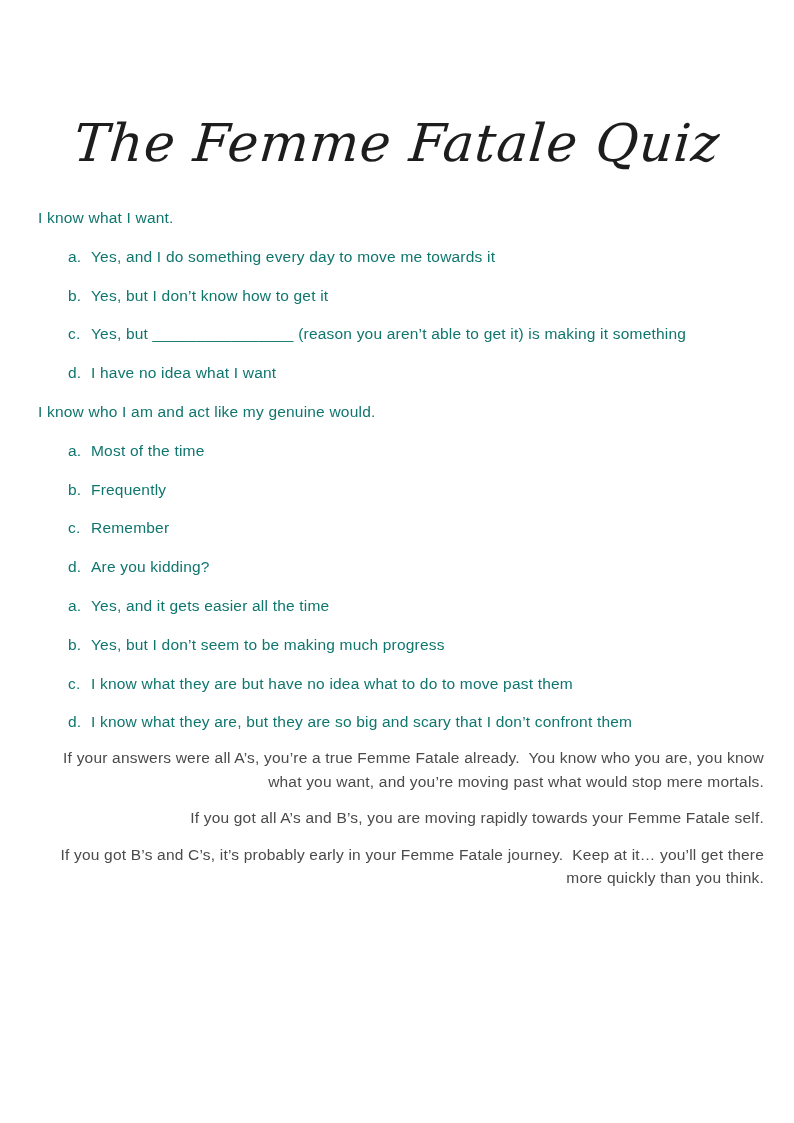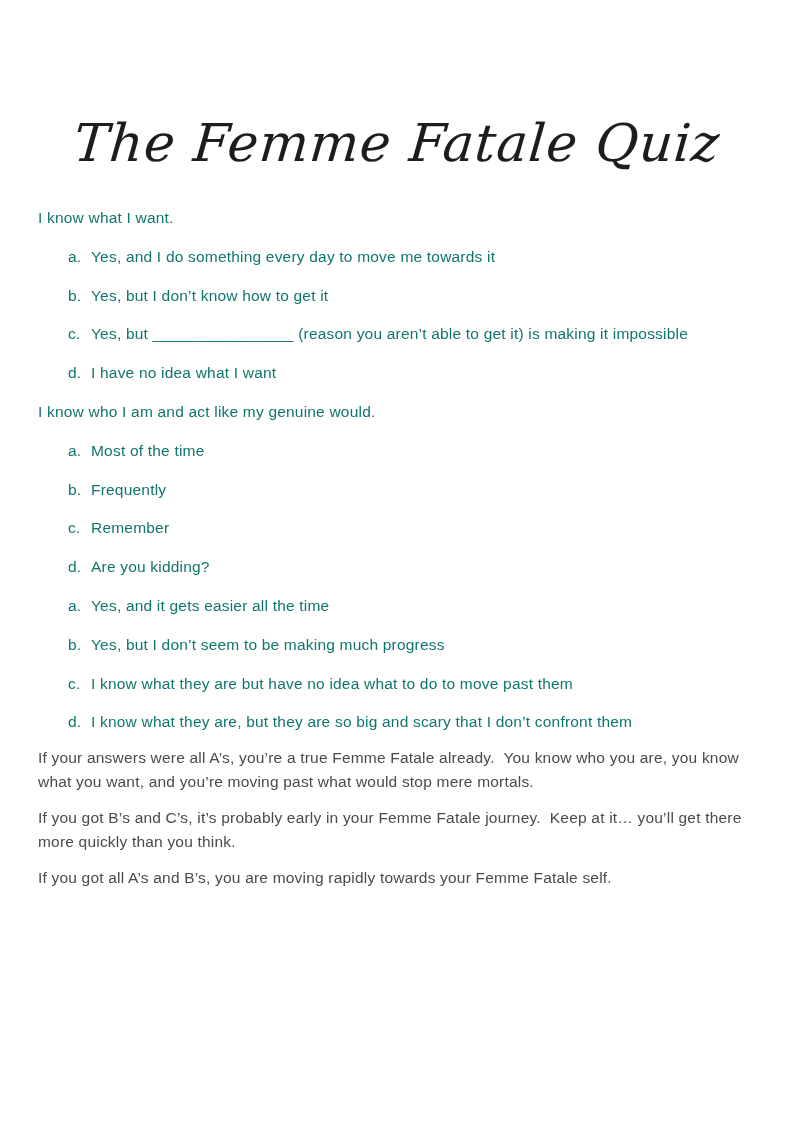--- a/index.html
+++ b/index.html
@@ -46,20 +46,21 @@
     padding-left: 30px;
   }
   .option .marker {
     flex: 0 0 23px;
   }
   .option .opt-text {
     flex: 1 1 auto;
   }
   .results {
     margin-top: 4px;
+    text-align: right;
   }
   .results p {
     margin: 0 0 12.5px 0;
     max-width: 730px;
     font-size: 15.5px;
     letter-spacing: 0.2px;
     line-height: 23.8px;
     white-space: pre-wrap;
     color: #4a4a4a;
   }
@@ -77,21 +78,21 @@
     <div class="q-line option">
       <span class="marker">a.</span>
       <span class="opt-text">Yes, and I do something every day to move me towards it</span>
     </div>
     <div class="q-line option">
       <span class="marker">b.</span>
       <span class="opt-text">Yes, but I don’t know how to get it</span>
     </div>
     <div class="q-line option">
       <span class="marker">c.</span>
-      <span class="opt-text">Yes, but ________________ (reason you aren’t able to get it) is making it impossible</span>
+      <span class="opt-text">Yes, but ________________ (reason you aren’t able to get it) is making it something</span>
     </div>
     <div class="q-line option">
       <span class="marker">d.</span>
       <span class="opt-text">I have no idea what I want</span>
     </div>
 
     <div class="q-line question">I know who I am and act like my genuine would.</div>
     <div class="q-line option">
       <span class="marker">a.</span>
       <span class="opt-text">Most of the time</span>
@@ -123,17 +124,17 @@
     </div>
     <div class="q-line option">
       <span class="marker">d.</span>
       <span class="opt-text">I know what they are, but they are so big and scary that I don’t confront them</span>
     </div>
 
   </main>
 
   <section class="results">
     <p>If your answers were all A’s, you’re a true Femme Fatale already.  You know who you are, you know what you want, and you’re moving past what would stop mere mortals.</p>
+    <p>If you got all A’s and B’s, you are moving rapidly towards your Femme Fatale self.</p>
     <p>If you got B’s and C’s, it’s probably early in your Femme Fatale journey.  Keep at it… you’ll get there more quickly than you think.</p>
-    <p>If you got all A’s and B’s, you are moving rapidly towards your Femme Fatale self.</p>
   </section>
 
 </div>
 
 </body></html>

